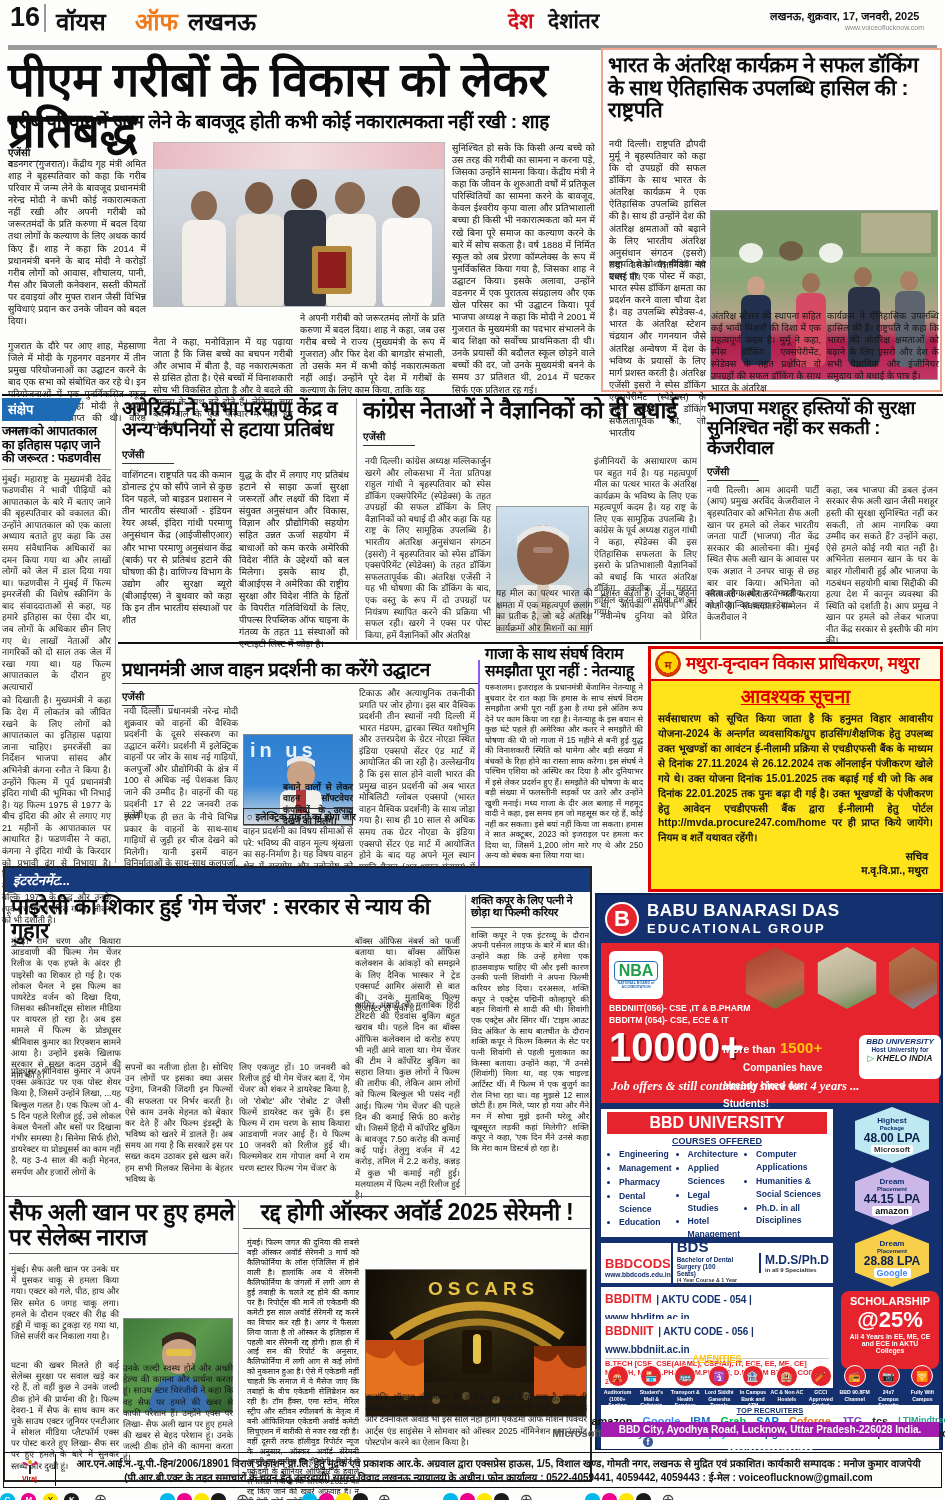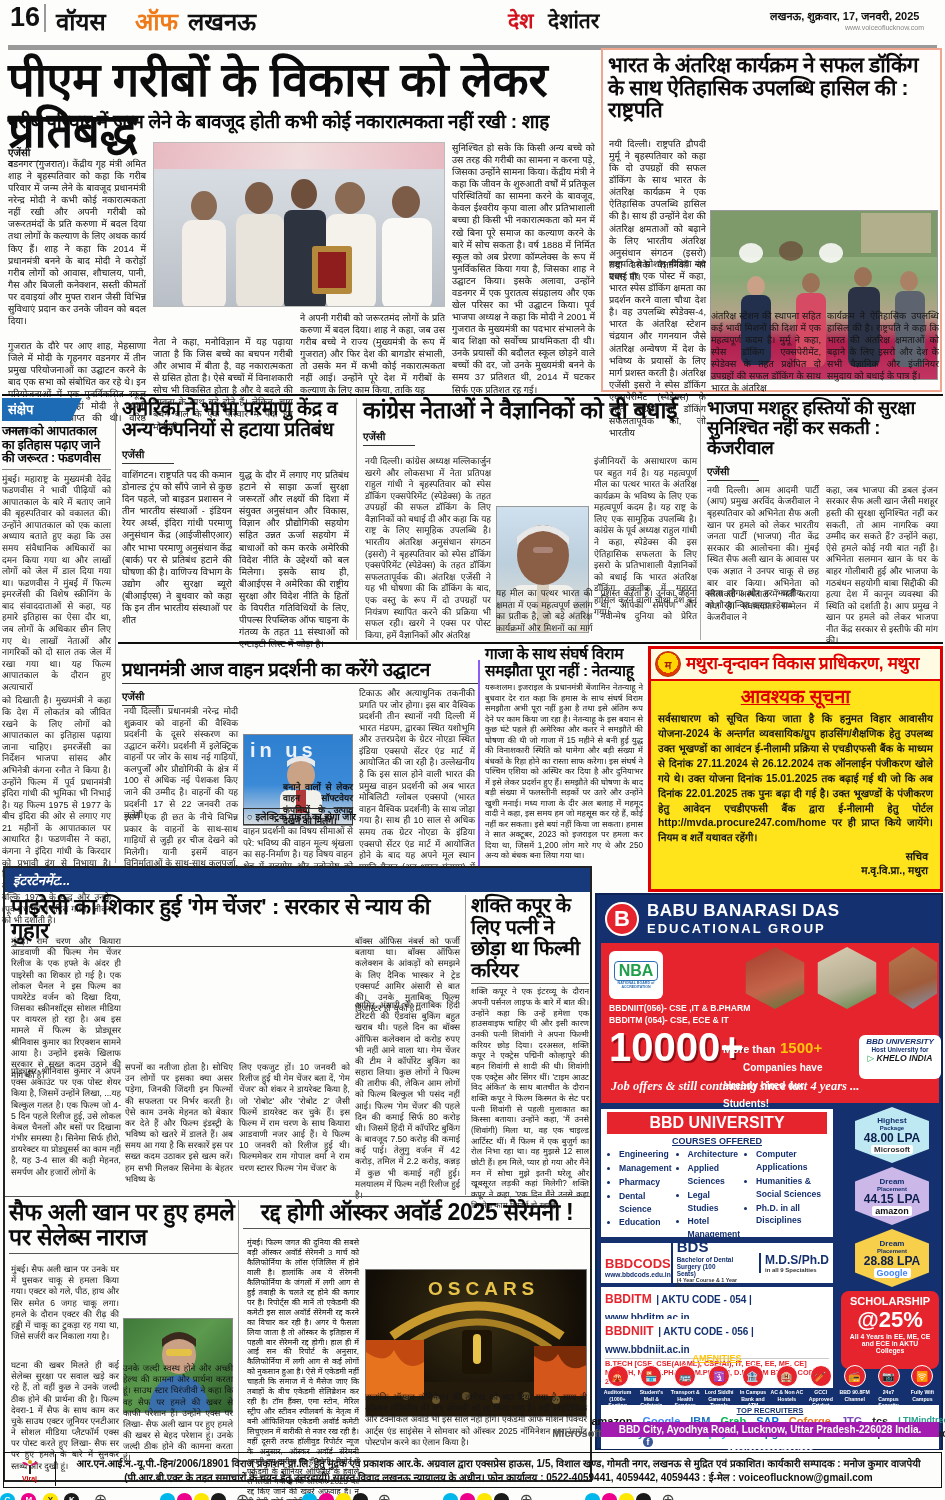--- a/index.html
+++ b/index.html
@@ -186,21 +186,21 @@
     <div class="hl" style="font-size:22px;margin:3px 6px 0 6px;border-bottom:1px solid #444;padding-bottom:3px;width:448px;">पाइरेसी का शिकार हुई 'गेम चेंजर' : सरकार से न्याय की गुहार</div>
     <div class="j" style="position:absolute;left:6px;top:68px;width:110px;height:128px;font-size:8.6px;">मुंबई। राम चरण और कियारा आडवाणी की फिल्म गेम चेंजर रिलीज के एक हफ्ते के अंदर ही पाइरेसी का शिकार हो गई है। एक लोकल चैनल ने इस फिल्म का पायरेटेड वर्जन को दिखा दिया, जिसका स्क्रीनशॉट्स सोशल मीडिया पर वायरल हो रहा है। अब इस मामले में फिल्म के प्रोड्यूसर श्रीनिवास कुमार का रिएक्शन सामने आया है। उन्होंने इसके खिलाफ सरकार से सख्त कदम उठाने की मांग की है।</div>
     <div class="j" style="position:absolute;left:6px;top:198px;width:110px;height:128px;font-size:8.6px;">प्रोड्यूसर श्रीनिवास कुमार ने अपने एक्स अकाउंट पर एक पोस्ट शेयर किया है, जिसमें उन्होंने लिखा, ...यह बिल्कुल गलत है। एक फिल्म जो 4-5 दिन पहले रिलीज हुई, उसे लोकल केबल चैनलों और बसों पर दिखाना गंभीर समस्या है। सिनेमा सिर्फ हीरो, डायरेक्टर या प्रोड्यूसर्स का काम नहीं है, यह 3-4 साल की कड़ी मेहनत, समर्पण और हजारों लोगों के</div>
 
     <div class="j" style="position:absolute;left:120px;top:194px;width:108px;height:132px;font-size:8.6px;">सपनों का नतीजा होता है। सोचिए उन लोगों पर इसका क्या असर पड़ेगा, जिनकी जिंदगी इन फिल्मों की सफलता पर निर्भर करती है। ऐसे काम उनके मेहनत को बेकार कर देते हैं और फिल्म इंडस्ट्री के भविष्य को खतरे में डालते हैं। अब समय आ गया है कि सरकारें इस पर सख्त कदम उठाकर इसे खत्म करें। हम सभी मिलकर सिनेमा के बेहतर भविष्य के</div>
     <div class="j" style="position:absolute;left:234px;top:194px;width:111px;height:132px;font-size:8.6px;">लिए एकजुट हों। 10 जनवरी को रिलीज हुई थी गेम चेंजर बता दें, 'गेम चेंजर' को शंकर ने डायरेक्ट किया है, जो 'रोबोट' और 'रोबोट 2' जैसी फिल्में डायरेक्ट कर चुके हैं। इस फिल्म में राम चरण के साथ कियारा आडवाणी नजर आई हैं। ये फिल्म 10 जनवरी को रिलीज हुई थी। फिल्ममेकर राम गोपाल वर्मा ने राम चरण स्टारर फिल्म 'गेम चेंजर' के</div>
     <div class="j" style="position:absolute;left:350px;top:68px;width:105px;height:62px;font-size:8.6px;">बॉक्स ऑफिस नंबर्स को फर्जी बताया था। बॉक्स ऑफिस कलेक्शन के आंकड़ों को समझने के लिए दैनिक भास्कर ने ट्रेड एक्सपर्ट आमिर अंसारी से बात की। उनके मुताबिक फिल्म डिजास्टर हो चुकी है।</div>
     <div class="j" style="position:absolute;left:350px;top:132px;width:105px;height:194px;font-size:8.6px;">आमिर अंसारी के मुताबिक हिंदी टेरिटरी की एडवांस बुकिंग बहुत खराब थी। पहले दिन का बॉक्स ऑफिस कलेक्शन दो करोड़ रुपए भी नहीं आने वाला था। गेम चेंजर की टीम ने कॉर्पोरेट बुकिंग का सहारा लिया। कुछ लोगों ने फिल्म की तारीफ की, लेकिन आम लोगों को फिल्म बिल्कुल भी पसंद नहीं आई। फिल्म 'गेम चेंजर' की पहले दिन की कमाई सिर्फ 80 करोड़ थी। जिसमें हिंदी में कॉर्पोरेट बुकिंग के बावजूद 7.50 करोड़ की कमाई कई पाई। तेलुगु वर्जन में 42 करोड़, तमिल में 2.2 करोड़, कन्नड़ में कुछ भी कमाई नहीं हुई। मलयालम में फिल्म नहीं रिलीज हुई है।</div>
 
     <div class="abs" style="left:460px;top:27px;width:124px;height:300px;border-left:1px solid #999;padding-left:5px;">
-      <div class="hl" style="font-size:20px;border-bottom:1px solid #666;padding-bottom:2px;">शक्ति कपूर के लिए पत्नी ने छोड़ा था फिल्मी करियर</div>
+      <div class="hl" style="font-size:11px;border-bottom:1px solid #666;padding-bottom:8px;">शक्ति कपूर के लिए पत्नी ने छोड़ा था फिल्मी करियर</div>
       <div class="j" style="margin-top:3px;font-size:8.2px;">शक्ति कपूर ने एक इंटरव्यू के दौरान अपनी पर्सनल लाइफ के बारे में बात की। उन्होंने कहा कि उन्हें हमेशा एक हाउसवाइफ चाहिए थी और इसी कारण उनकी पत्नी शिवांगी ने अपना फिल्मी करियर छोड़ दिया। दरअसल, शक्ति कपूर ने एक्ट्रेस पद्मिनी कोल्हापुरे की बहन शिवांगी से शादी की थी। शिवांगी एक एक्ट्रेस और सिंगर थीं। 'टाइम आउट विद अंकित' के साथ बातचीत के दौरान शक्ति कपूर ने फिल्म किस्मत के सेट पर पत्नी शिवांगी से पहली मुलाकात का किस्सा बताया। उन्होंने कहा, 'मैं उनसे (शिवांगी) मिला था, वह एक चाइल्ड आर्टिस्ट थीं। मैं फिल्म में एक बुजुर्ग का रोल निभा रहा था। वह मुझसे 12 साल छोटी हैं। हम मिले, प्यार हो गया और मैंने मन में सोचा मुझे इतनी घरेलू और खूबसूरत लड़की कहां मिलेगी? शक्ति कपूर ने कहा, 'एक दिन मैंने उनसे कहा कि मेरा काम डिस्टर्ब हो रहा है।</div>
     </div>
 
     <div class="rule-h" style="position:absolute;left:0;top:328px;width:100%;height:1px;background:#555;"></div>
 
     <div class="abs" style="left:4px;top:332px;width:230px;height:280px;border-right:1px solid #999;">
       <div class="hl" style="font-size:23px;border-bottom:1px solid #555;padding-bottom:3px;">सैफ अली खान पर हुए हमले पर सेलेब्स नाराज</div>
       <div class="abs photo" style="left:114px;top:64px;width:110px;height:95px;background:linear-gradient(135deg,#3f7a3a 0%,#5c9a4e 45%,#2f5f2e 100%);border:1px solid #888;">
         <svg width="110" height="95">
             <ellipse cx="55" cy="36" rx="17" ry="19" fill="#caa184"></ellipse>

